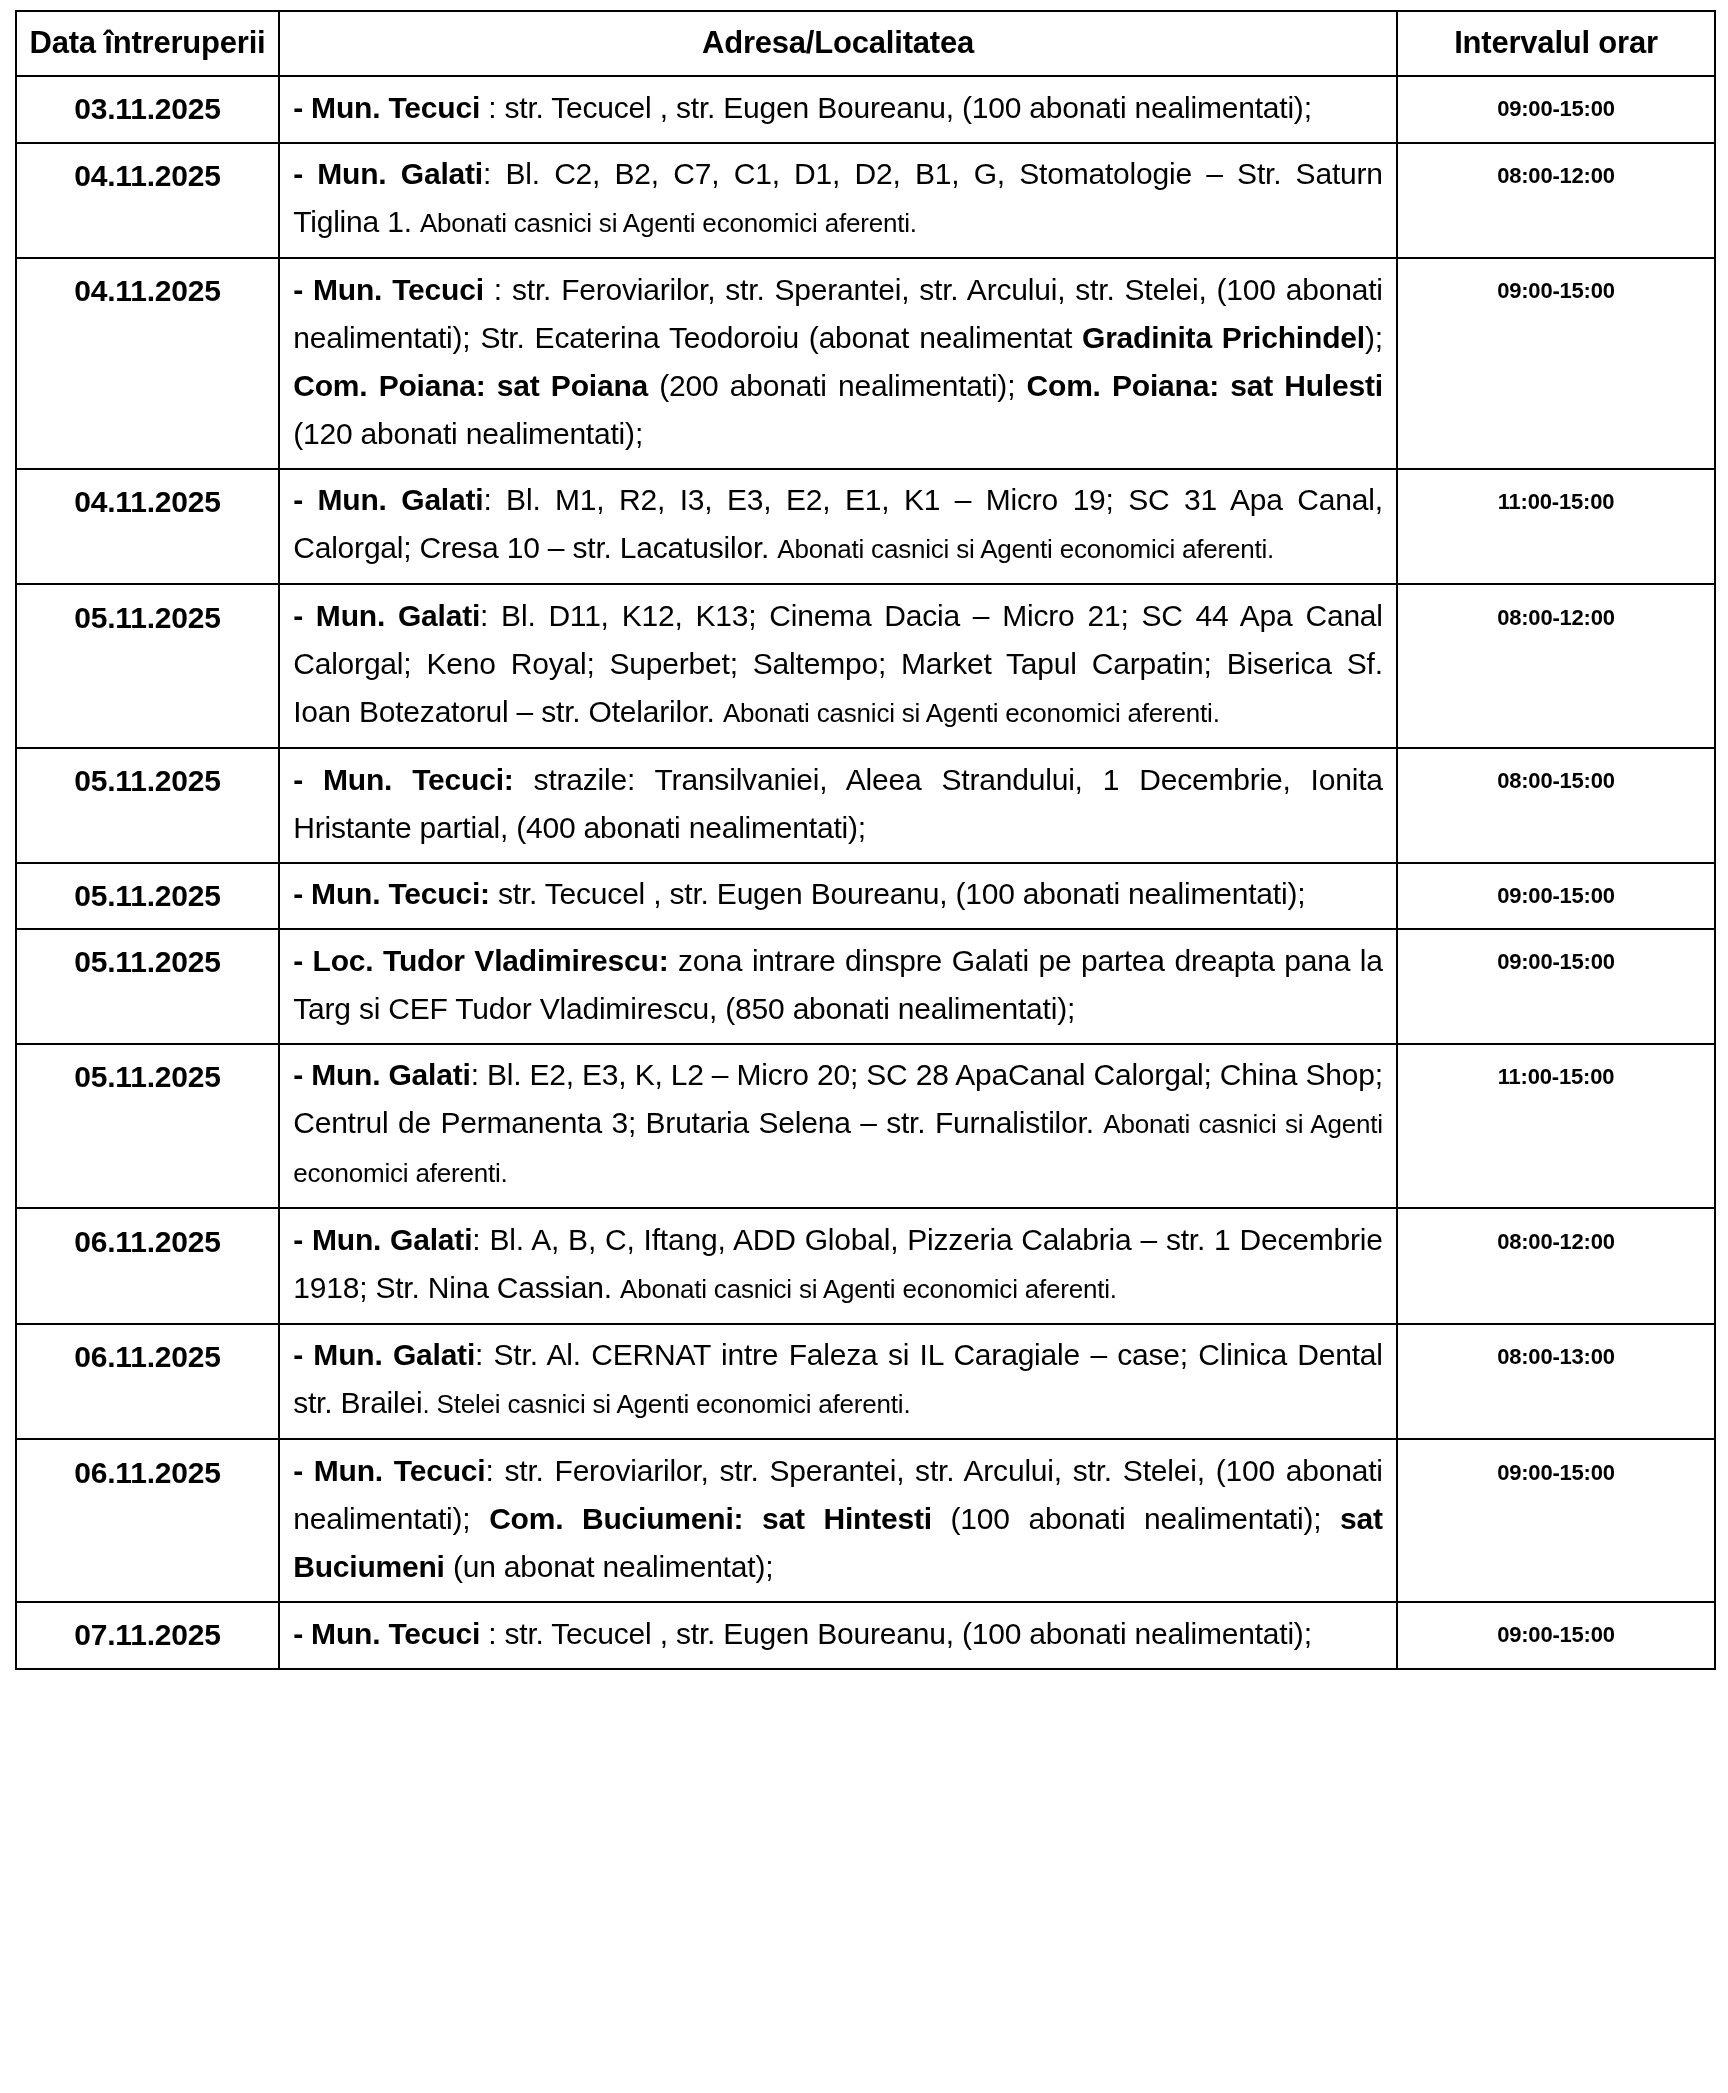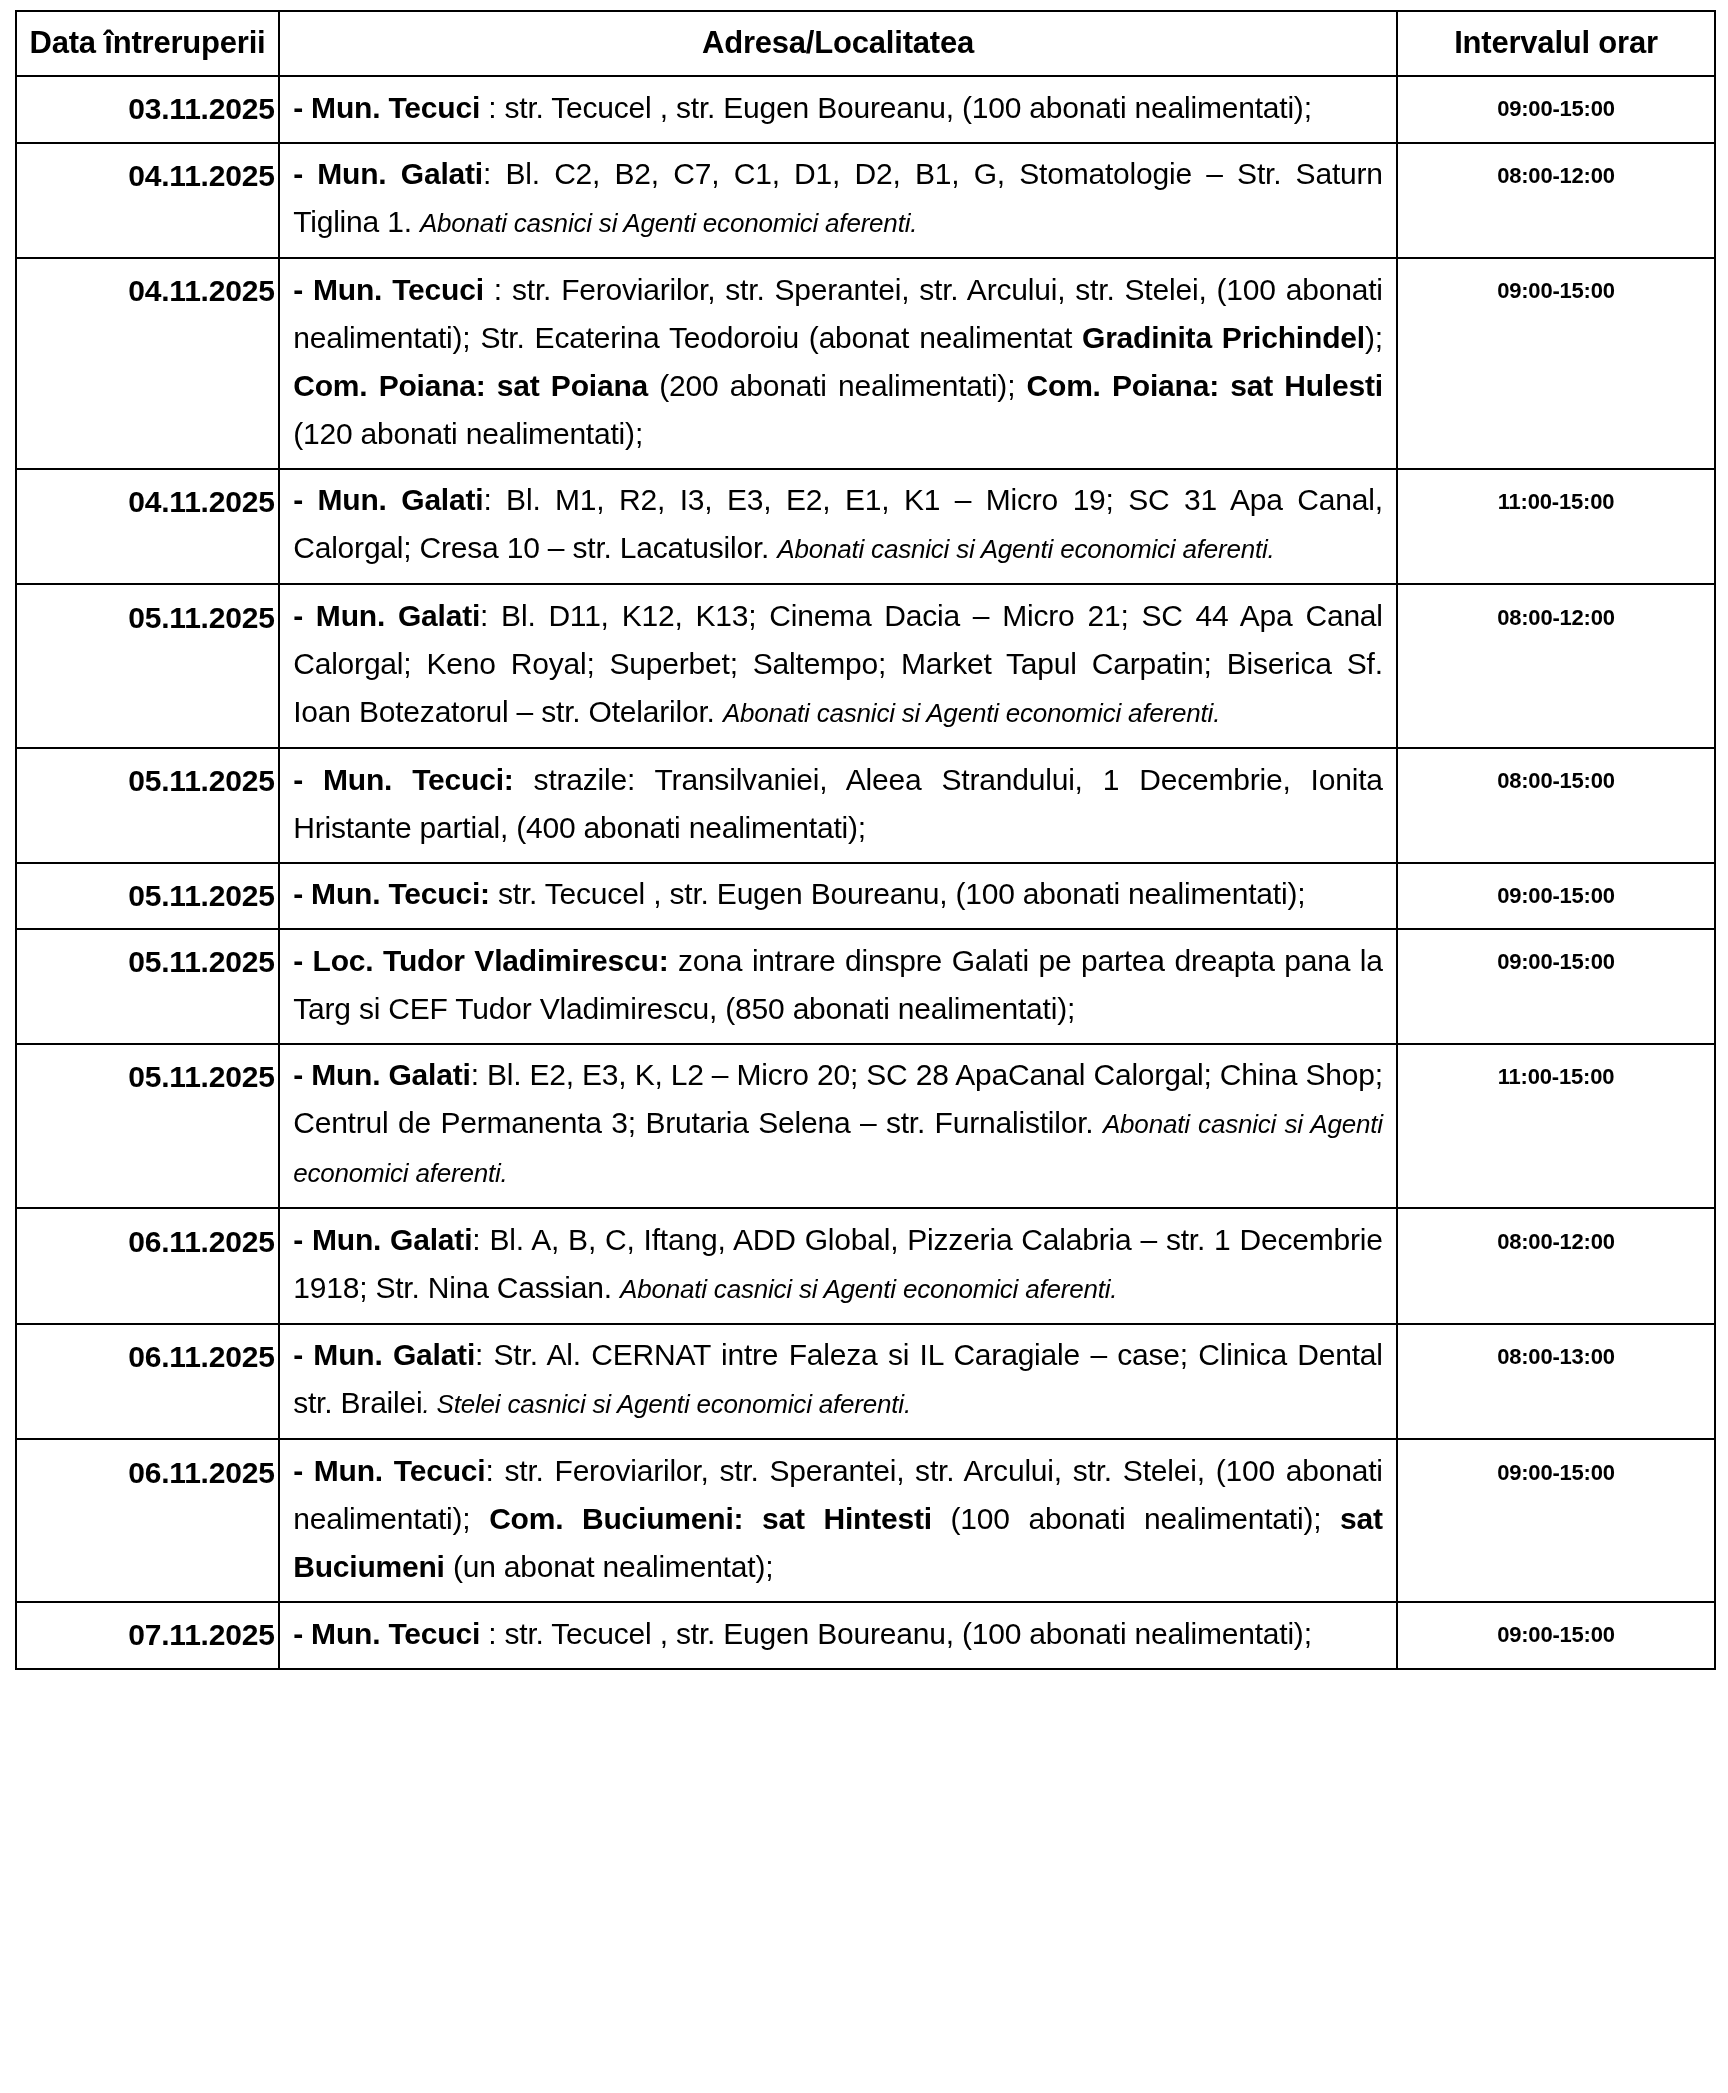--- a/index.html
+++ b/index.html
@@ -41,21 +41,21 @@
     font-size: 31px;
     font-weight: bold;
     text-align: center;
     padding: 6.6px 5px 8.3px 5px;
     line-height: 1.55;
     letter-spacing: -0.2px;
   }
   td.date-cell {
     font-size: 30px;
     font-weight: bold;
-    text-align: right;
+    text-align: center;
     padding: 8.3px 3.3px 6.6px 3.3px;
     line-height: 48px;
     letter-spacing: -0.2px;
   }
   td.addr-cell {
     font-size: 30px;
     text-align: justify;
     padding: 6.6px 13.2px 10px 13.2px;
     line-height: 48px;
     letter-spacing: -0.2px;
@@ -63,21 +63,21 @@
   td.int-cell {
     font-size: 22px;
     font-weight: bold;
     text-align: center;
     padding: 8.3px 3.3px 6.6px 3.3px;
     line-height: 48px;
     letter-spacing: -0.2px;
   }
   .seg-b { font-weight: bold; }
   .seg-n { font-weight: normal; }
-  .seg-i { font-style: italic; font-size: 26px; }
+  .seg-i { font-size: 26px; }
 </style>
 </head>
 <body>
 
 <div class="page">
   <table class="outage">
     <colgroup>
       <col class="c-date">
       <col class="c-addr">
       <col class="c-int">

